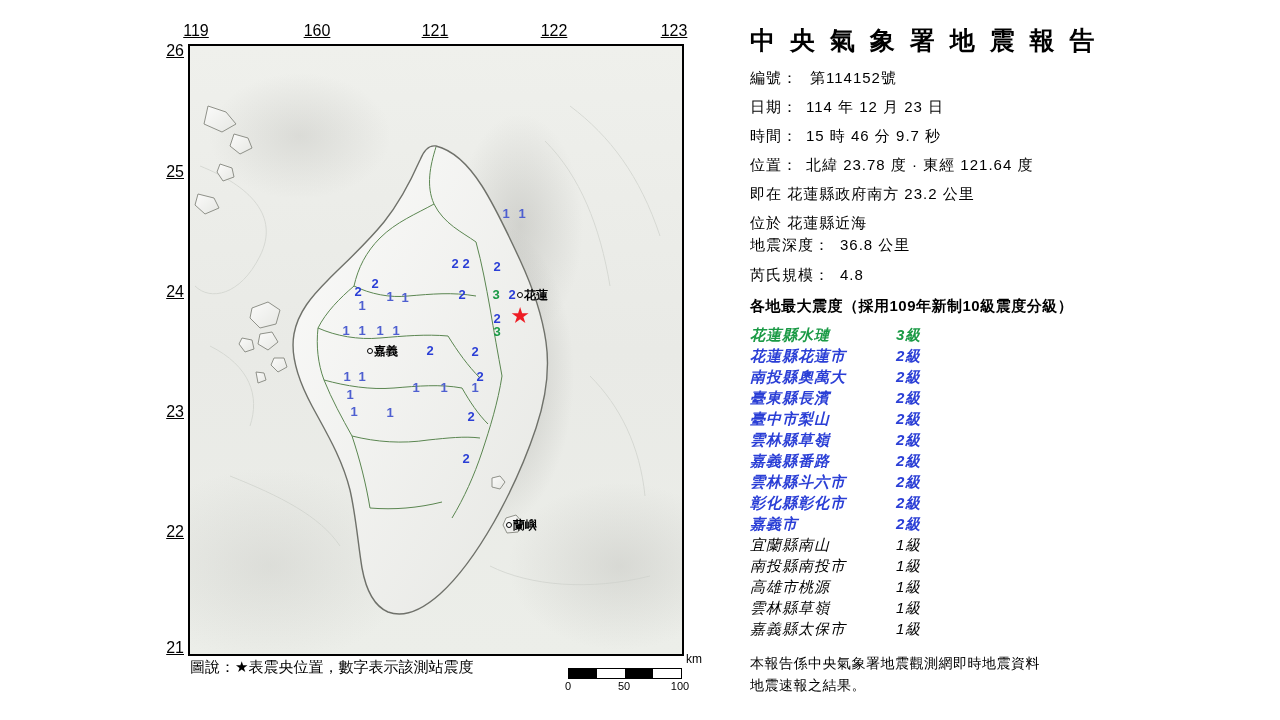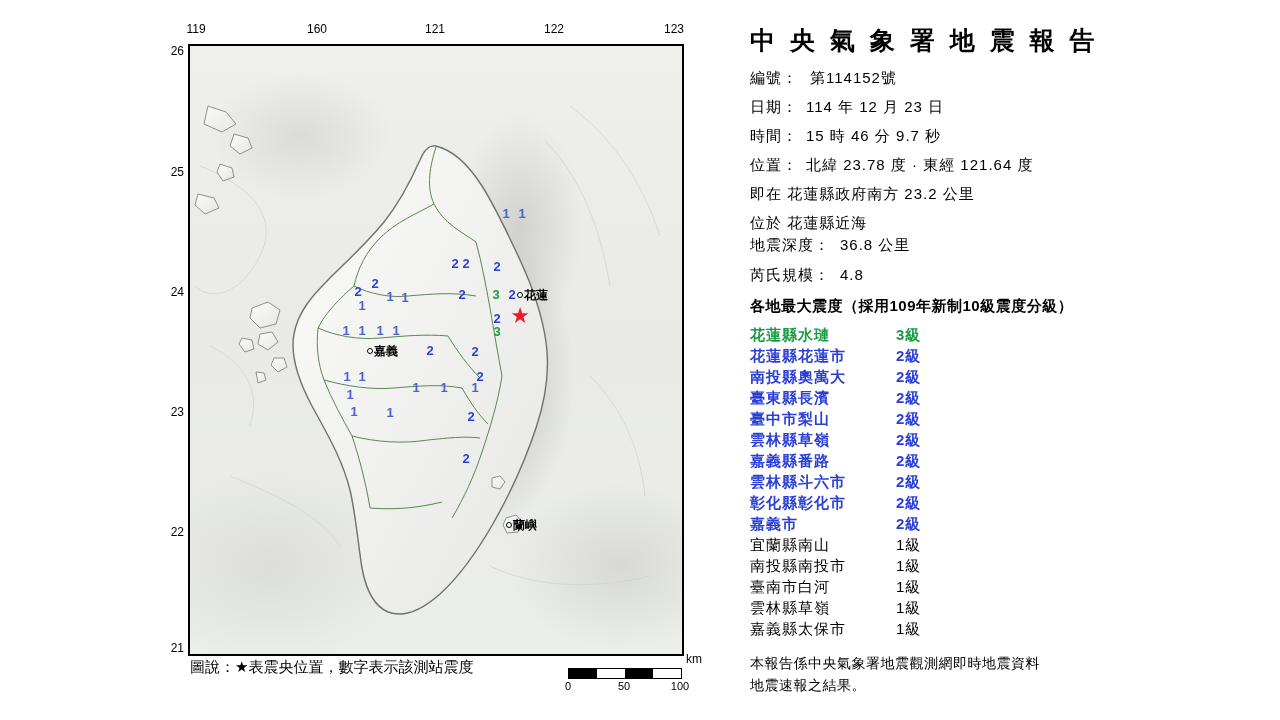--- a/index.html
+++ b/index.html
@@ -22,21 +22,21 @@
       radial-gradient(ellipse 120px 220px at 300px 330px, rgba(150,150,145,.55), rgba(150,150,145,0) 70%),
       radial-gradient(ellipse 90px 160px at 330px 180px, rgba(160,160,155,.35), rgba(160,160,155,0) 70%),
       radial-gradient(ellipse 160px 120px at 430px 520px, rgba(170,170,165,.30), rgba(170,170,165,0) 70%),
       radial-gradient(ellipse 200px 140px at 80px 520px, rgba(175,175,170,.25), rgba(175,175,170,0) 70%),
       radial-gradient(ellipse 130px 90px at 110px 90px, rgba(175,175,170,.30), rgba(175,175,170,0) 70%),
       linear-gradient(180deg,#eff0ec 0%, #e9eae6 50%, #eceee9 100%);
   }
   .map-svg{position:absolute;left:0;top:0;}
 
   
-  .ax{position:absolute;font-size:12px;color:#000;}
+  .ax{position:absolute;font-size:16px;color:#000;text-decoration:underline;}
   .ax-top{top:22px;transform:translateX(-50%);}
   .ax-left{left:166px;transform:translateY(-50%);text-align:right;width:18px;}
 
   
   .st{position:absolute;font-size:13px;font-weight:bold;line-height:1;transform:translate(-50%,-50%);}
   .st.i1{color:#4e5fd0;}
   .st.i2{color:#2b3fd6;}
   .st.i3{color:#1a9a45;}
   .city{position:absolute;font-size:12px;font-weight:bold;color:#000;transform:translateY(-50%);}
   .dot{position:absolute;width:4px;height:4px;border:1px solid #000;background:#fff;border-radius:50%;transform:translate(-50%,-50%);}
@@ -51,21 +51,21 @@
   .scalebar .nums{position:relative;width:112px;height:14px;font-size:11px;margin-top:1px;}
   .scalebar .nums span{position:absolute;transform:translateX(-50%);}
   .scalebar .km{position:absolute;left:118px;top:-16px;font-size:12px;}
 
   
   .report{position:absolute;left:706px;top:0;width:574px;height:720px;margin-left:44px;}
   .r-title{position:absolute;left:0;top:24px;font-size:25px;font-weight:bold;letter-spacing:4px;white-space:nowrap;}
   .r-line{position:absolute;left:0;font-size:15px;white-space:nowrap;letter-spacing:1px;}
   .r-sub{position:absolute;left:0;font-size:15px;font-weight:bold;white-space:nowrap;letter-spacing:.5px;}
 
-  .int-list{position:absolute;left:0;top:325px;width:420px;}
+  .int-list{position:absolute;left:0;top:325px;width:420px;font-style:italic;}
   .int-row{display:flex;align-items:center;height:21px;font-size:15px;letter-spacing:1px;}
   .int-row .nm{width:146px;}
   .int-row .lv{width:70px;}
   .lv3{color:#1a9a45;font-weight:bold;}
   .lv2{color:#2b3fd6;font-weight:bold;}
   .lv1{color:#000;}
   .nm3{color:#1a9a45;font-weight:bold;}
   .nm2{color:#2b3fd6;font-weight:bold;}
   .nm1{color:#000;}
 
@@ -302,21 +302,21 @@
         </div>
       <div class="int-row">
           <span class="nm nm1">宜蘭縣南山</span>
           <span class="lv lv1">1級</span>
         </div>
       <div class="int-row">
           <span class="nm nm1">南投縣南投市</span>
           <span class="lv lv1">1級</span>
         </div>
       <div class="int-row">
-          <span class="nm nm1">臺南市白河</span>
+          <span class="nm nm1">高雄市桃源</span>
           <span class="lv lv1">1級</span>
         </div>
       <div class="int-row">
           <span class="nm nm1">雲林縣草嶺</span>
           <span class="lv lv1">1級</span>
         </div>
       <div class="int-row">
           <span class="nm nm1">嘉義縣太保市</span>
           <span class="lv lv1">1級</span>
         </div>

